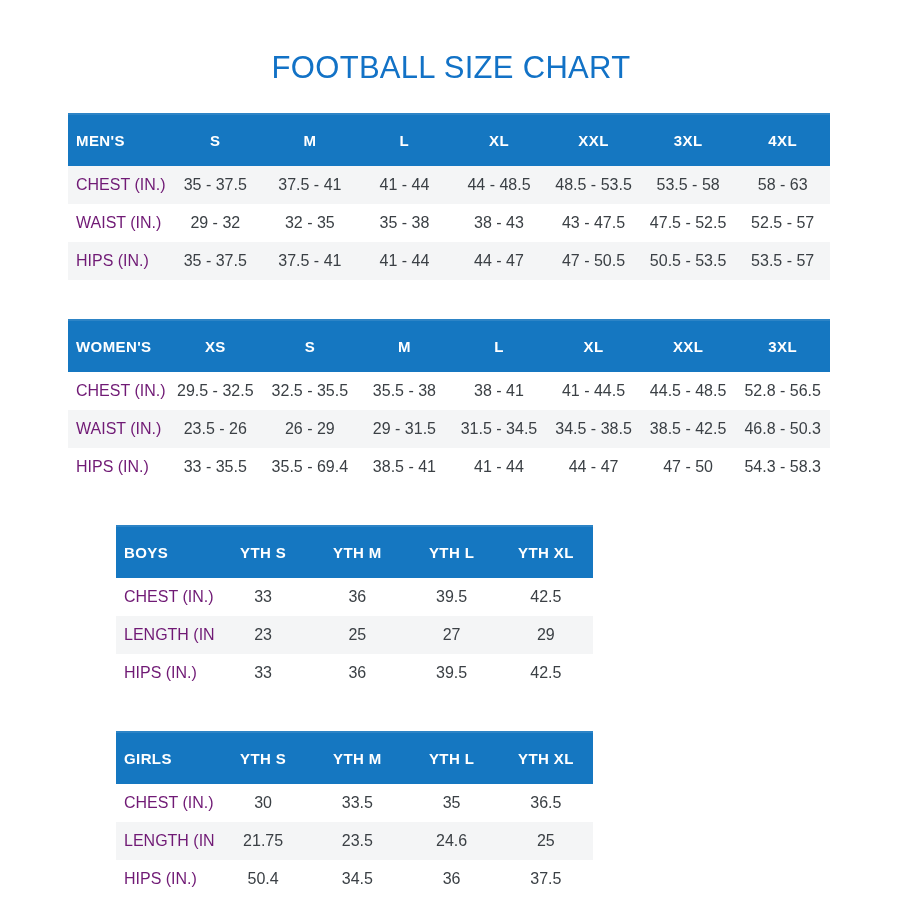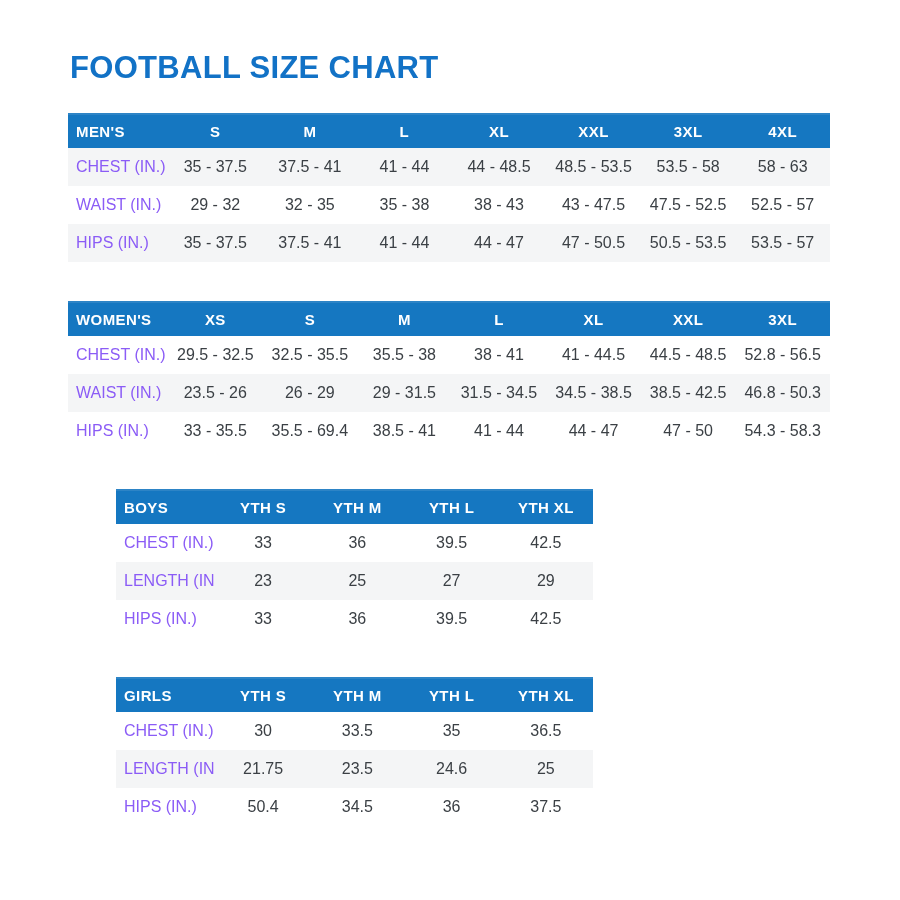--- a/index.html
+++ b/index.html
@@ -4,47 +4,48 @@
 <style>
   * { box-sizing: border-box; }
   html, body { margin: 0; padding: 0; background: #ffffff; }
   body { font-family: "Liberation Sans", "DejaVu Sans", sans-serif; }
   .page {
     width: 900px; height: 900px; overflow: hidden;
     background: #ffffff; padding: 50px 68px 0 68px;
   }
   .title {
     margin: 0 0 27px 2px;
-    font-size: 31px; font-weight: bold;
+    font-size: 31px; font-weight: normal;
     color: var(--title-blue, #1272c6);
     letter-spacing: 0.3px;
+    text-align: center;
   }
   table.size-table {
     border-collapse: collapse; table-layout: fixed;
     margin: 0 0 39px 0;
     border-top: 2px solid var(--accent-light, #2d84c6);
   }
   table.size-table.wide { width: 762px; }
   table.size-table.narrow { width: 477px; margin-left: 48px; }
   col.label-col { width: 100px; }
   .size-table th {
     background: var(--accent, #1577c1);
     color: #ffffff; font-weight: bold; font-size: 15px;
-    height: 34px; padding: 0; text-align: center;
+    height: 52px; padding: 0; text-align: center;
     letter-spacing: 0.4px; white-space: nowrap; overflow: hidden;
   }
   .size-table th.cat { text-align: left; padding-left: 8px; }
   .size-table td {
     height: 38px; padding: 0; text-align: center;
     font-size: 16px; color: var(--text, #3b4045);
     white-space: nowrap; overflow: hidden;
   }
   .size-table td.label {
     text-align: left; padding-left: 8px;
-    color: #8b5cf6;
+    color: #701a75;
   }
   .size-table tr.shaded td { background: var(--row-shade, #f4f5f6); }
 </style>
 </head>
 <body>
 
 <div class="page">
   <h1 class="title">FOOTBALL SIZE CHART</h1>
   <div>
       <table class="size-table wide">

